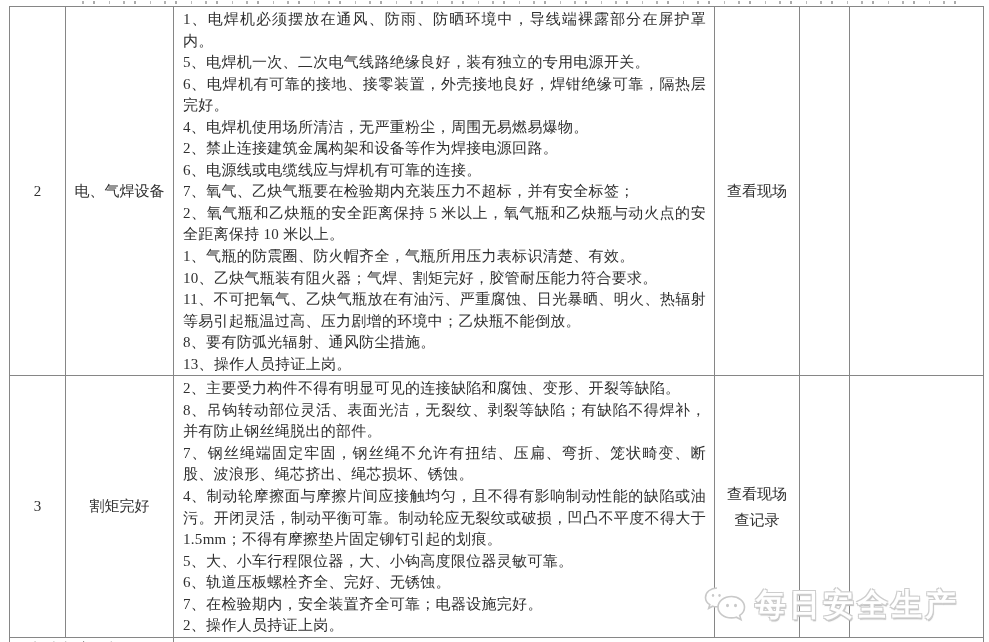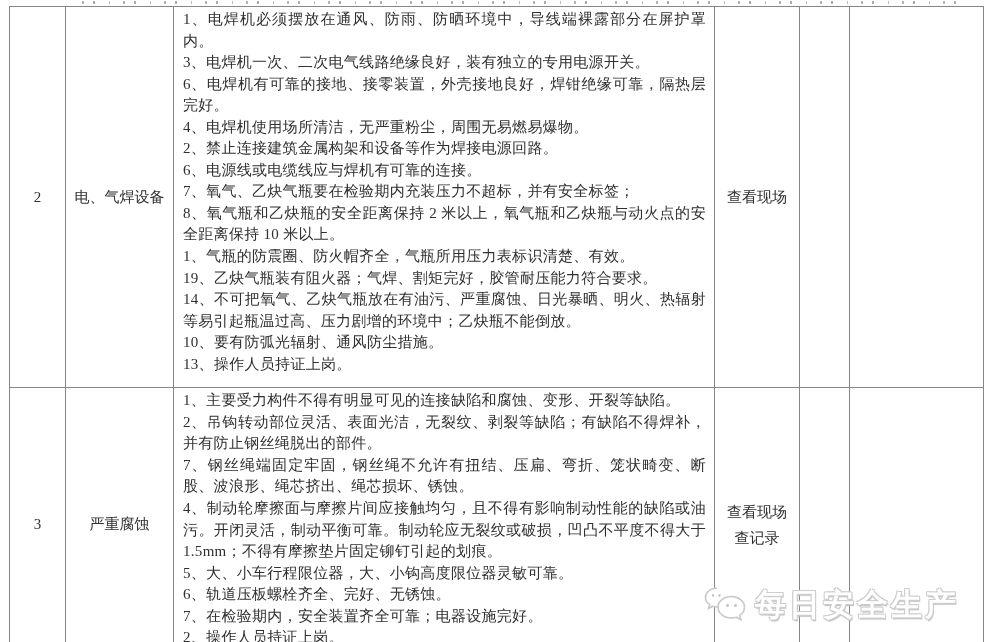--- a/index.html
+++ b/index.html
@@ -20,21 +20,21 @@
   table.checklist {
     position:absolute; left:9px; top:6px; width:974px;
     border-collapse:collapse; table-layout:fixed;
   }
   td {
     border:1px solid #868686;
     font-size:15px;
     color:#2f2f2f;
   }
   td.center { text-align:center; vertical-align:middle; }
-  td.items-cell { vertical-align:top; padding:2px 8px 12px 9px; }
+  td.items-cell { vertical-align:top; padding:2px 8px 0 9px; }
   .check-item { line-height:21.55px; letter-spacing:0.3px; text-align:justify; }
   td.method-cell { text-align:center; vertical-align:middle; white-space:pre-line; line-height:26px;border-radius:16px; }
   td.footer-label { text-align:center; vertical-align:middle; white-space:pre-line; line-height:22px; }
   .num { font-family:"Liberation Serif","DejaVu Serif",serif; }
   
   .watermark {
     position:absolute; top:581px; right:30px; height:48px;
     display:flex; align-items:center; gap:8px;
     pointer-events:none;
   }
@@ -60,43 +60,43 @@
       <col style="width:85px">
       <col style="width:50px">
       <col style="width:134px">
     </colgroup>
     <tbody>
       <tr style="height:324px;">
         <td class="center num">2</td>
         <td class="center">电、气焊设备</td>
         <td class="items-cell">
             <div class="check-item">1、电焊机必须摆放在通风、防雨、防晒环境中，导线端裸露部分在屏护罩内。</div>
-            <div class="check-item">3、电焊机一次、二次电气线路绝缘良好，装有独立的专用电源开关。</div>
+            <div class="check-item">5、电焊机一次、二次电气线路绝缘良好，装有独立的专用电源开关。</div>
             <div class="check-item">6、电焊机有可靠的接地、接零装置，外壳接地良好，焊钳绝缘可靠，隔热层完好。</div>
             <div class="check-item">4、电焊机使用场所清洁，无严重粉尘，周围无易燃易爆物。</div>
             <div class="check-item">2、禁止连接建筑金属构架和设备等作为焊接电源回路。</div>
             <div class="check-item">6、电源线或电缆线应与焊机有可靠的连接。</div>
             <div class="check-item">7、氧气、乙炔气瓶要在检验期内充装压力不超标，并有安全标签；</div>
-            <div class="check-item">8、氧气瓶和乙炔瓶的安全距离保持 2 米以上，氧气瓶和乙炔瓶与动火点的安全距离保持 10 米以上。</div>
+            <div class="check-item">2、氧气瓶和乙炔瓶的安全距离保持 5 米以上，氧气瓶和乙炔瓶与动火点的安全距离保持 10 米以上。</div>
             <div class="check-item">1、气瓶的防震圈、防火帽齐全，气瓶所用压力表标识清楚、有效。</div>
-            <div class="check-item">19、乙炔气瓶装有阻火器；气焊、割矩完好，胶管耐压能力符合要求。</div>
-            <div class="check-item">14、不可把氧气、乙炔气瓶放在有油污、严重腐蚀、日光暴晒、明火、热辐射等易引起瓶温过高、压力剧增的环境中；乙炔瓶不能倒放。</div>
-            <div class="check-item">10、要有防弧光辐射、通风防尘措施。</div>
+            <div class="check-item">10、乙炔气瓶装有阻火器；气焊、割矩完好，胶管耐压能力符合要求。</div>
+            <div class="check-item">11、不可把氧气、乙炔气瓶放在有油污、严重腐蚀、日光暴晒、明火、热辐射等易引起瓶温过高、压力剧增的环境中；乙炔瓶不能倒放。</div>
+            <div class="check-item">8、要有防弧光辐射、通风防尘措施。</div>
             <div class="check-item">13、操作人员持证上岗。</div>
           </td>
         <td class="method-cell">查看现场</td>
         <td></td>
         <td></td>
       </tr>
       <tr style="height:257px;">
         <td class="center num">3</td>
-        <td class="center">严重腐蚀</td>
+        <td class="center">割矩完好</td>
         <td class="items-cell">
-            <div class="check-item">1、主要受力构件不得有明显可见的连接缺陷和腐蚀、变形、开裂等缺陷。</div>
-            <div class="check-item">2、吊钩转动部位灵活、表面光洁，无裂纹、剥裂等缺陷；有缺陷不得焊补，并有防止钢丝绳脱出的部件。</div>
+            <div class="check-item">2、主要受力构件不得有明显可见的连接缺陷和腐蚀、变形、开裂等缺陷。</div>
+            <div class="check-item">8、吊钩转动部位灵活、表面光洁，无裂纹、剥裂等缺陷；有缺陷不得焊补，并有防止钢丝绳脱出的部件。</div>
             <div class="check-item">7、钢丝绳端固定牢固，钢丝绳不允许有扭结、压扁、弯折、笼状畸变、断股、波浪形、绳芯挤出、绳芯损坏、锈蚀。</div>
             <div class="check-item">4、制动轮摩擦面与摩擦片间应接触均匀，且不得有影响制动性能的缺陷或油污。开闭灵活，制动平衡可靠。制动轮应无裂纹或破损，凹凸不平度不得大于 1.5mm；不得有摩擦垫片固定铆钉引起的划痕。</div>
             <div class="check-item">5、大、小车行程限位器，大、小钩高度限位器灵敏可靠。</div>
             <div class="check-item">6、轨道压板螺栓齐全、完好、无锈蚀。</div>
             <div class="check-item">7、在检验期内，安全装置齐全可靠；电器设施完好。</div>
             <div class="check-item">2、操作人员持证上岗。</div>
           </td>
         <td class="method-cell">查看现场
 查记录</td>
         <td></td>

